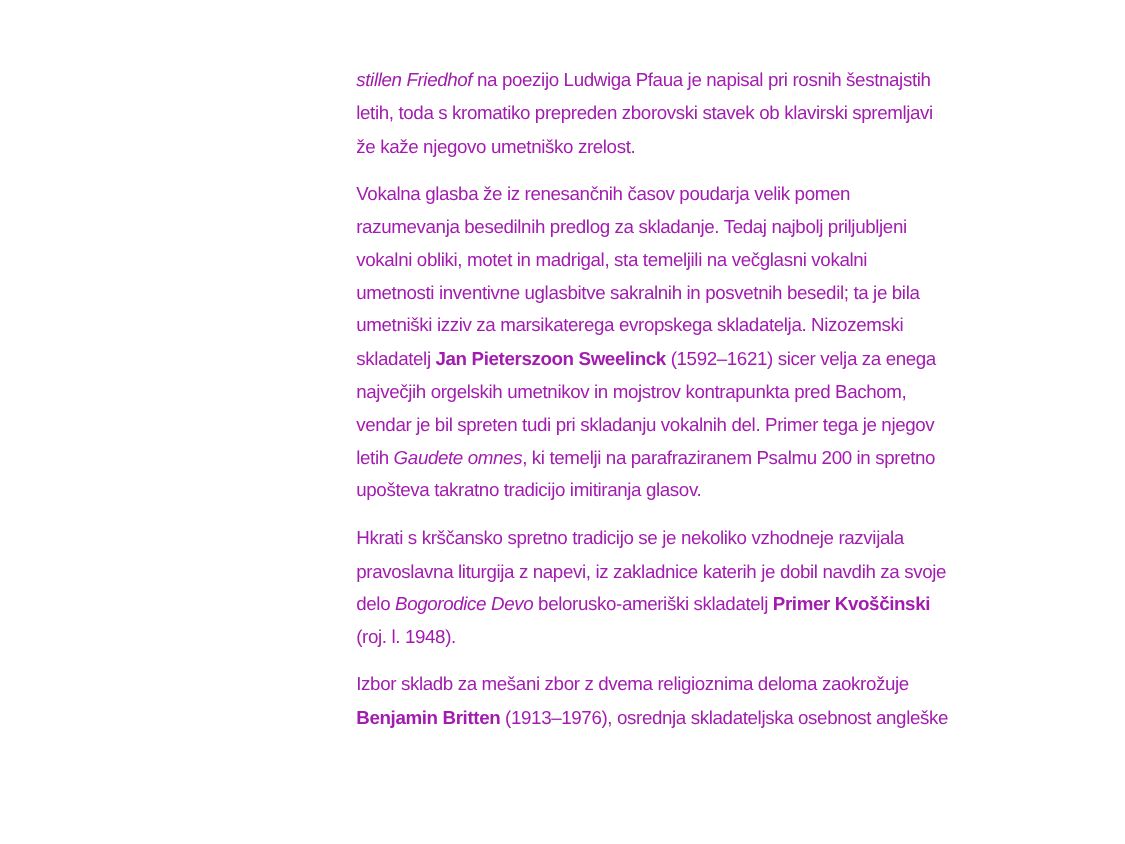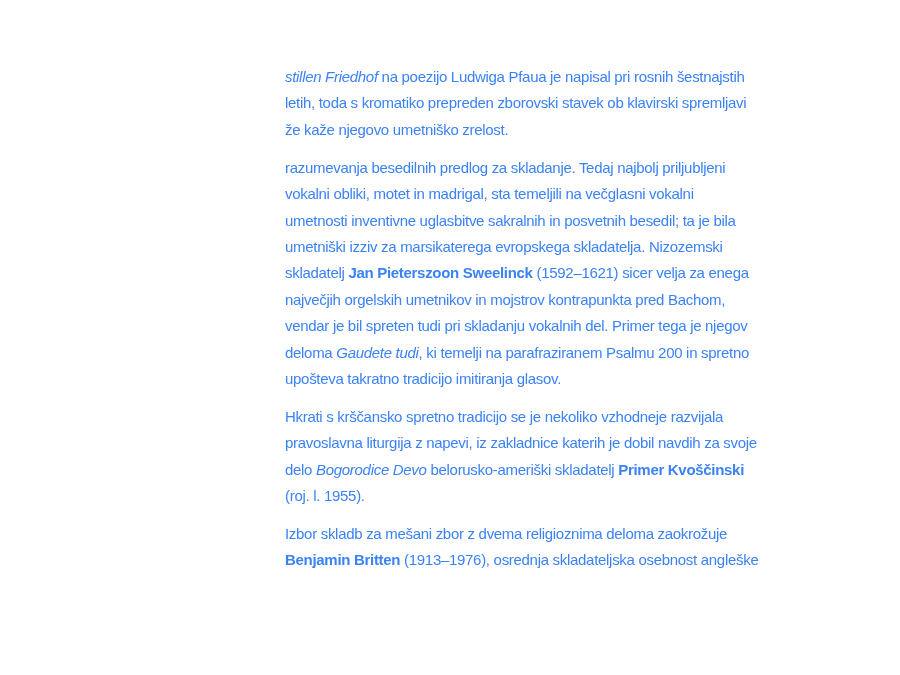--- a/index.html
+++ b/index.html
@@ -42,41 +42,42 @@
     white-space: nowrap;
     height: 26.4px;
   }
   .italic { font-style: italic; }
   .bold   { font-weight: bold; }
 </style>
 </head>
 <body>
 
 <div class="page">
-  <div class="text-column" style="color: #3b82f6; margin-top: 12px;">
+  <div class="text-column" style="color: #a21caf;">
       <div class="paragraph">
         <div class="line"><span class="italic">stillen Friedhof</span><span class=""> na poezijo Ludwiga Pfaua je napisal pri rosnih šestnajstih</span></div>
         <div class="line"><span class="">letih, toda s kromatiko prepreden zborovski stavek ob klavirski spremljavi</span></div>
         <div class="line"><span class="">že kaže njegovo umetniško zrelost.</span></div>
       </div>
       <div class="paragraph">
+        <div class="line"><span class="">Vokalna glasba že iz renesančnih časov poudarja velik pomen</span></div>
         <div class="line"><span class="">razumevanja besedilnih predlog za skladanje. Tedaj najbolj priljubljeni</span></div>
         <div class="line"><span class="">vokalni obliki, motet in madrigal, sta temeljili na večglasni vokalni</span></div>
         <div class="line"><span class="">umetnosti inventivne uglasbitve sakralnih in posvetnih besedil; ta je bila</span></div>
         <div class="line"><span class="">umetniški izziv za marsikaterega evropskega skladatelja. Nizozemski</span></div>
         <div class="line"><span class="">skladatelj </span><span class="bold">Jan Pieterszoon Sweelinck</span><span class=""> (1592–1621) sicer velja za enega</span></div>
         <div class="line"><span class="">največjih orgelskih umetnikov in mojstrov kontrapunkta pred Bachom,</span></div>
         <div class="line"><span class="">vendar je bil spreten tudi pri skladanju vokalnih del. Primer tega je njegov</span></div>
-        <div class="line"><span class="">deloma </span><span class="italic">Gaudete tudi</span><span class="">, ki temelji na parafraziranem Psalmu 200 in spretno</span></div>
+        <div class="line"><span class="">letih </span><span class="italic">Gaudete omnes</span><span class="">, ki temelji na parafraziranem Psalmu 200 in spretno</span></div>
         <div class="line"><span class="">upošteva takratno tradicijo imitiranja glasov.</span></div>
       </div>
       <div class="paragraph">
         <div class="line"><span class="">Hkrati s krščansko spretno tradicijo se je nekoliko vzhodneje razvijala</span></div>
         <div class="line"><span class="">pravoslavna liturgija z napevi, iz zakladnice katerih je dobil navdih za svoje</span></div>
         <div class="line"><span class="">delo </span><span class="italic">Bogorodice Devo</span><span class=""> belorusko-ameriški skladatelj </span><span class="bold">Primer Kvoščinski</span></div>
-        <div class="line"><span class="">(roj. l. 1955).</span></div>
+        <div class="line"><span class="">(roj. l. 1948).</span></div>
       </div>
       <div class="paragraph">
         <div class="line"><span class="">Izbor skladb za mešani zbor z dvema religioznima deloma zaokrožuje</span></div>
         <div class="line"><span class="bold">Benjamin Britten</span><span class=""> (1913–1976), osrednja skladateljska osebnost angleške</span></div>
       </div>
     </div>
 </div>
 
 </body></html>

